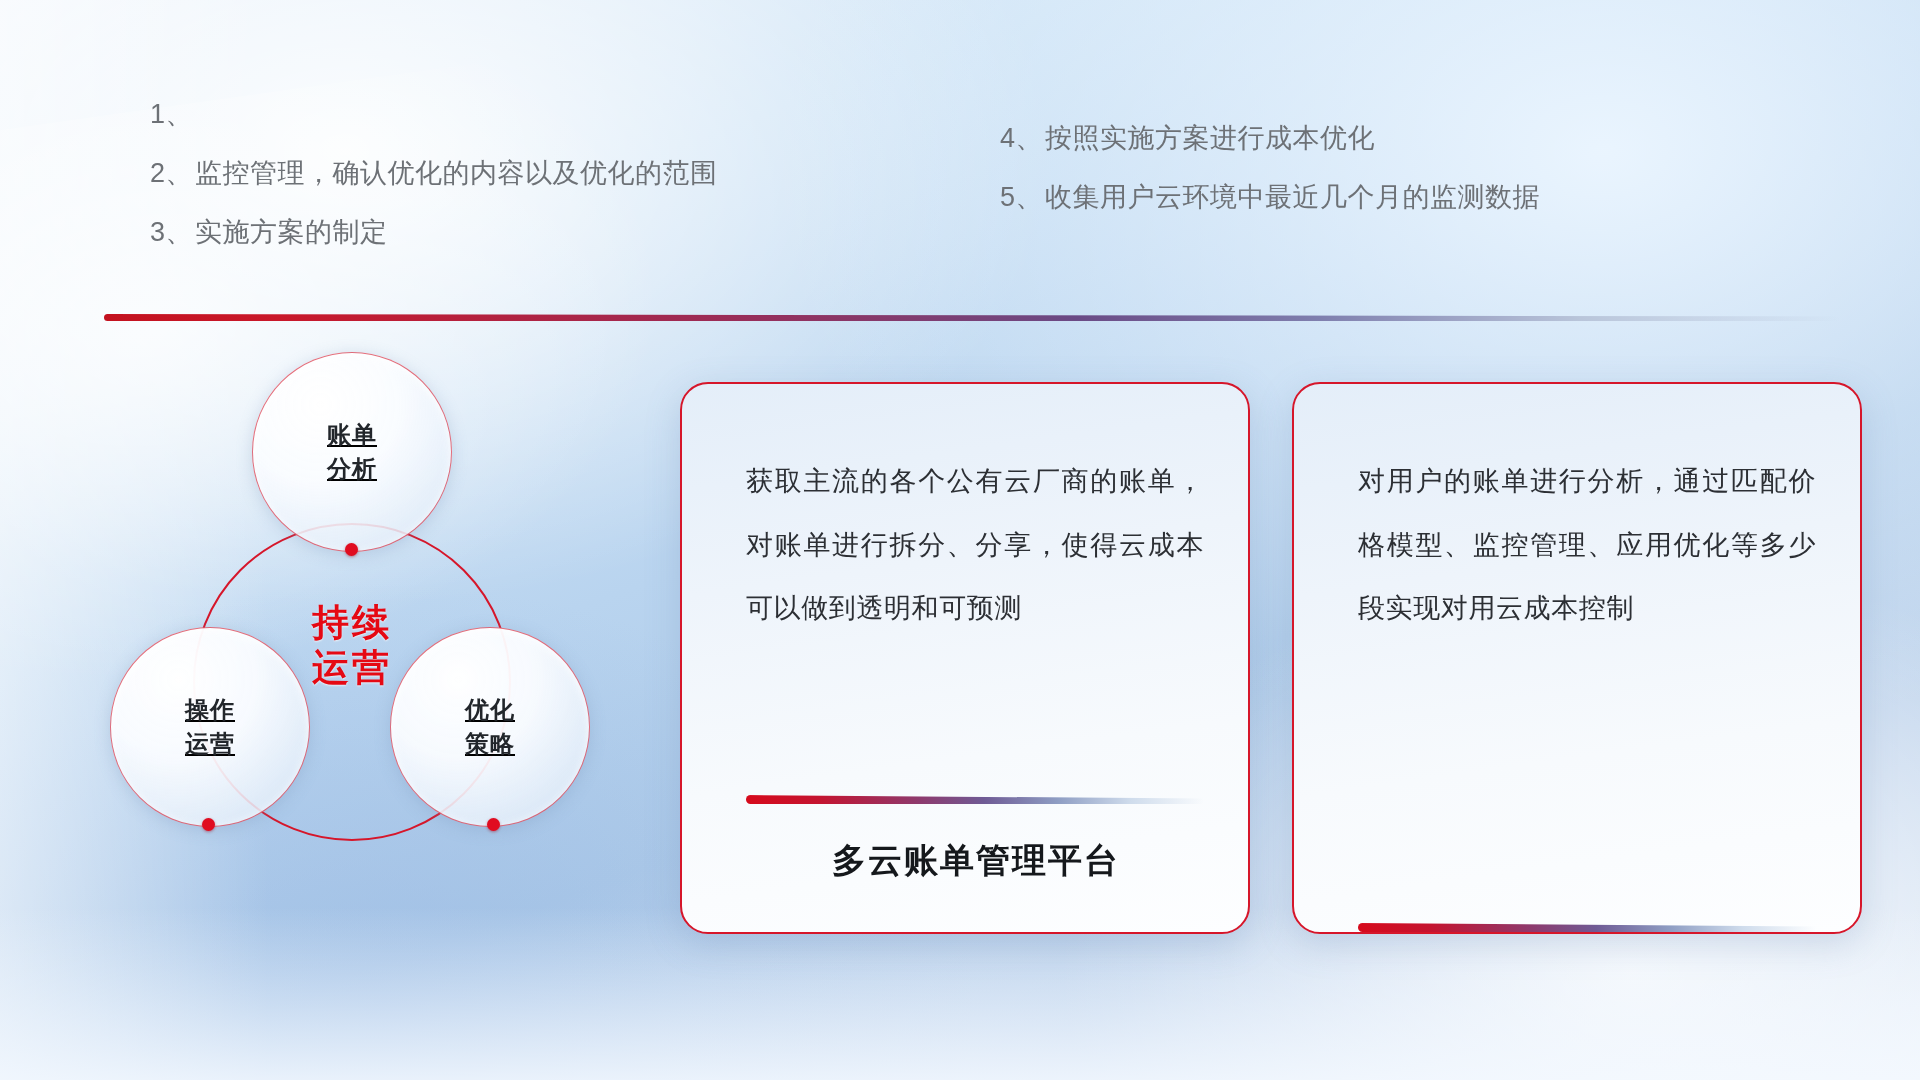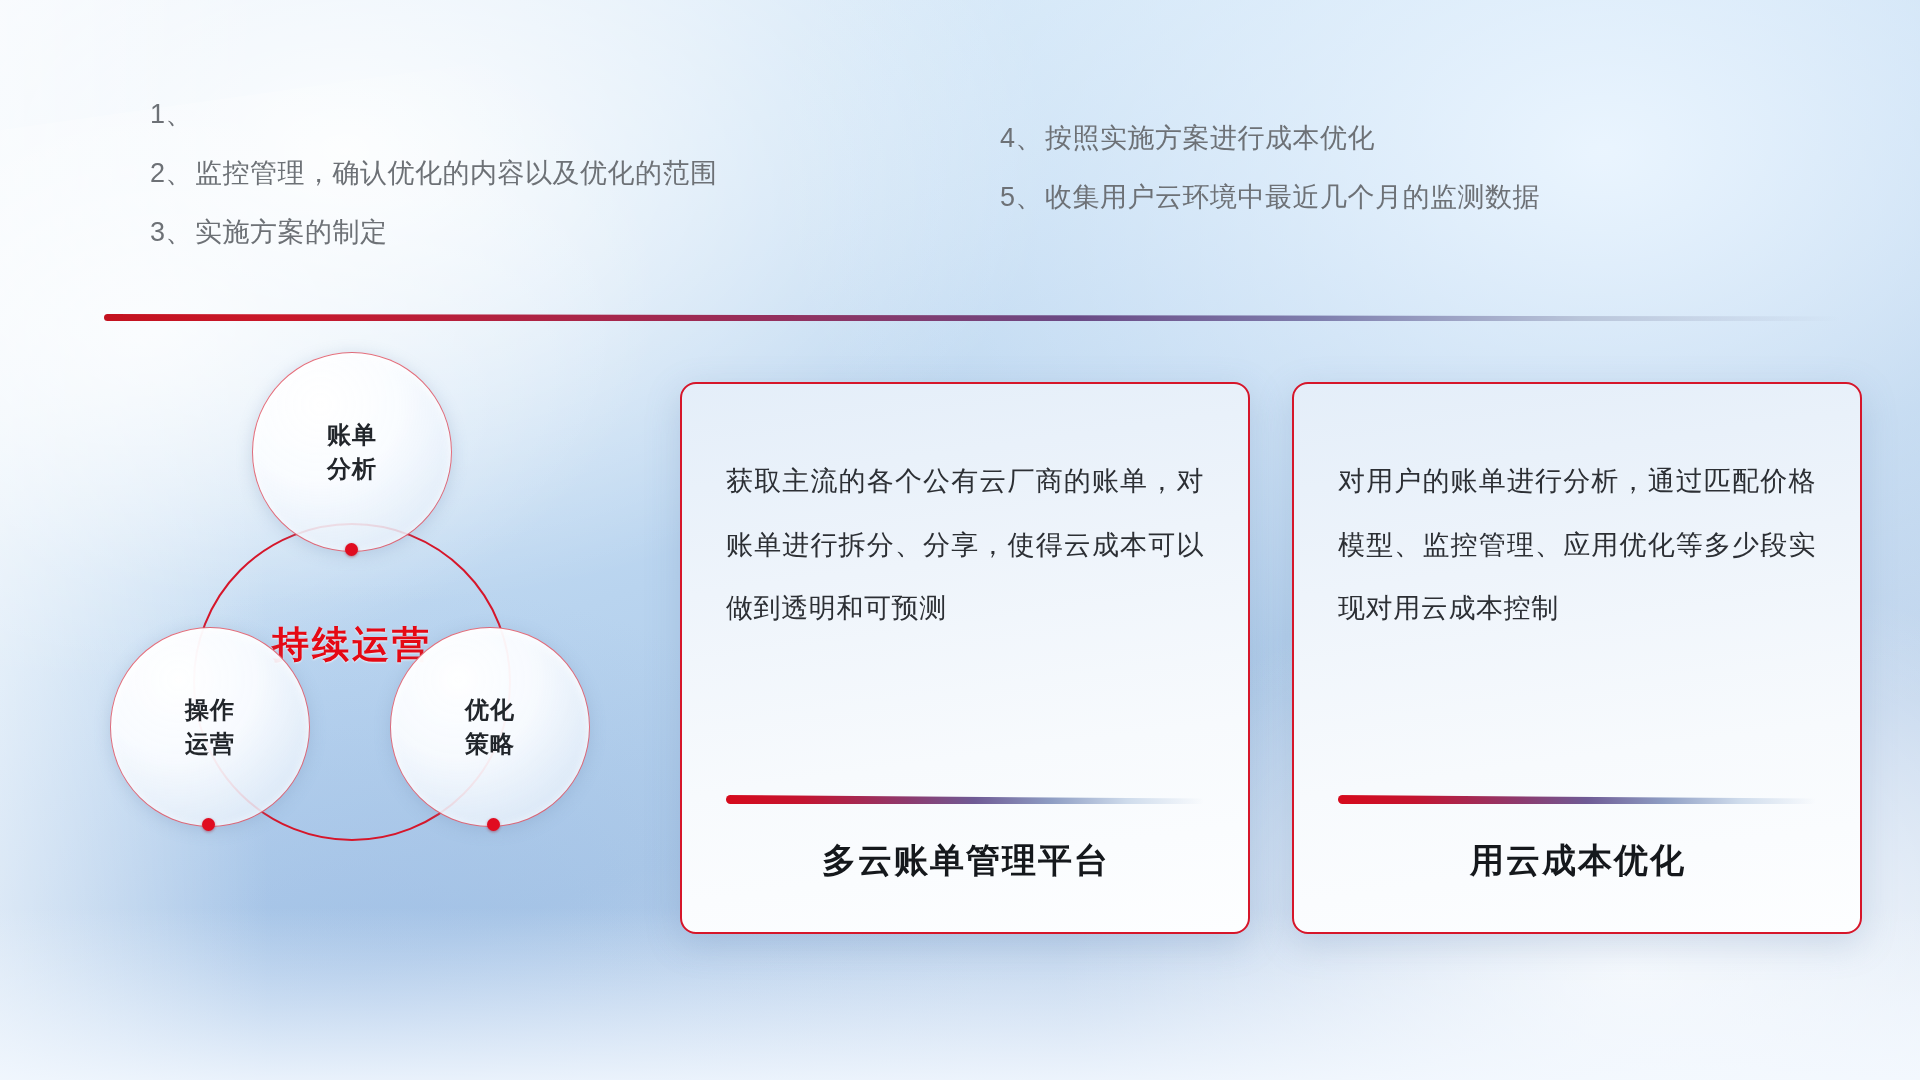--- a/index.html
+++ b/index.html
@@ -85,20 +85,21 @@
   #ring-main{ left:93px; top:168px; width:318px; height:318px; }
 
   .v-bubble{
     position:absolute;
     border-radius:50%;
     border:1.6px solid rgba(214,22,42,.62);
     background:
       radial-gradient(circle at 34% 26%, rgba(255,255,255,.99) 0%, rgba(250,252,255,.95) 40%, rgba(231,240,250,.86) 74%, rgba(219,232,247,.80) 100%);
     box-shadow:0 3px 16px rgba(120,150,185,.30), inset 0 2px 10px rgba(255,255,255,.85);
     display:flex; align-items:center; justify-content:center;
+    text-decoration:underline;
   }
   .v-bubble .lbl{
     font-size:24px;
     font-weight:700;
     color:#22262b;
     line-height:1.42;
     letter-spacing:1px;
   }
   #bubble-top   { left:152px; top:-3px;  width:200px; height:200px; }
   #bubble-left  { left:10px;  top:272px; width:200px; height:200px; }
@@ -109,39 +110,39 @@
     border-radius:50%; background:#e00c20;
     box-shadow:0 1px 3px rgba(160,0,20,.45);
   }
   #dot-top  { left:245px; top:188px; }
   #dot-left { left:102px; top:463px; }
   #dot-right{ left:387px; top:463px; }
 
   #venn-center{
     position:absolute;
     left:93px; top:220px; width:318px; height:140px;
-    display:flex; flex-direction:row; align-items:center; justify-content:center;
+    display:flex; flex-direction:column; align-items:center; justify-content:center;
     text-align:center;
   }
   #venn-center .ct{
     font-size:37px; font-weight:800; color:#e50914;
     line-height:1.22; letter-spacing:3px;
     text-shadow:0 1px 2px rgba(255,255,255,.7);
   }
 
   
   .card{
     position:absolute;
     top:382px;
     width:570px; height:552px;
-    border-radius:16px;
+    border-radius:28px;
     border:2px solid #d6162a;
     background:linear-gradient(172deg,#e4eef9 0%, #eef4fb 34%, #f7fafd 66%, #fdfeff 100%);
     box-shadow:0 10px 34px rgba(110,140,180,.26);
-    padding:66px 44px 0 44px;
+    padding:66px 44px 0 64px;
     display:flex; flex-direction:column;
   }
   #card-1{ left:680px; }
   #card-2{ left:1292px; }
 
   .card-body{
     font-size:27px;
     color:#2c2f34;
     line-height:2.36;
     letter-spacing:.6px;
@@ -245,14 +246,13 @@
 
 <div class="card" id="card-1">
   <div class="card-body">获取主流的各个公有云厂商的账单，对账单进行拆分、分享，使得云成本可以做到透明和可预测</div>
   <div class="card-rule"></div>
   <div class="card-title">多云账单管理平台</div>
 </div>
 
 <div class="card" id="card-2">
   <div class="card-body">对用户的账单进行分析，通过匹配价格模型、监控管理、应用优化等多少段实现对用云成本控制</div>
   <div class="card-rule"></div>
-  <div class="card-title">用云成本优化</div>
 </div>
 
 </body></html>

